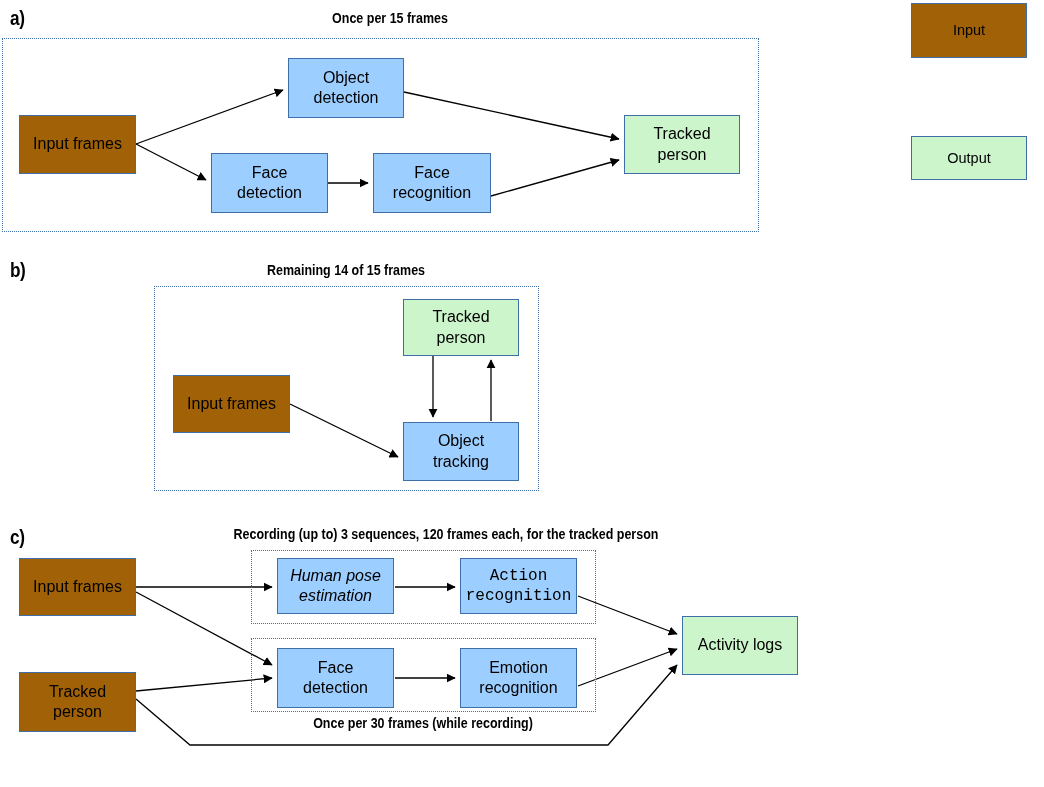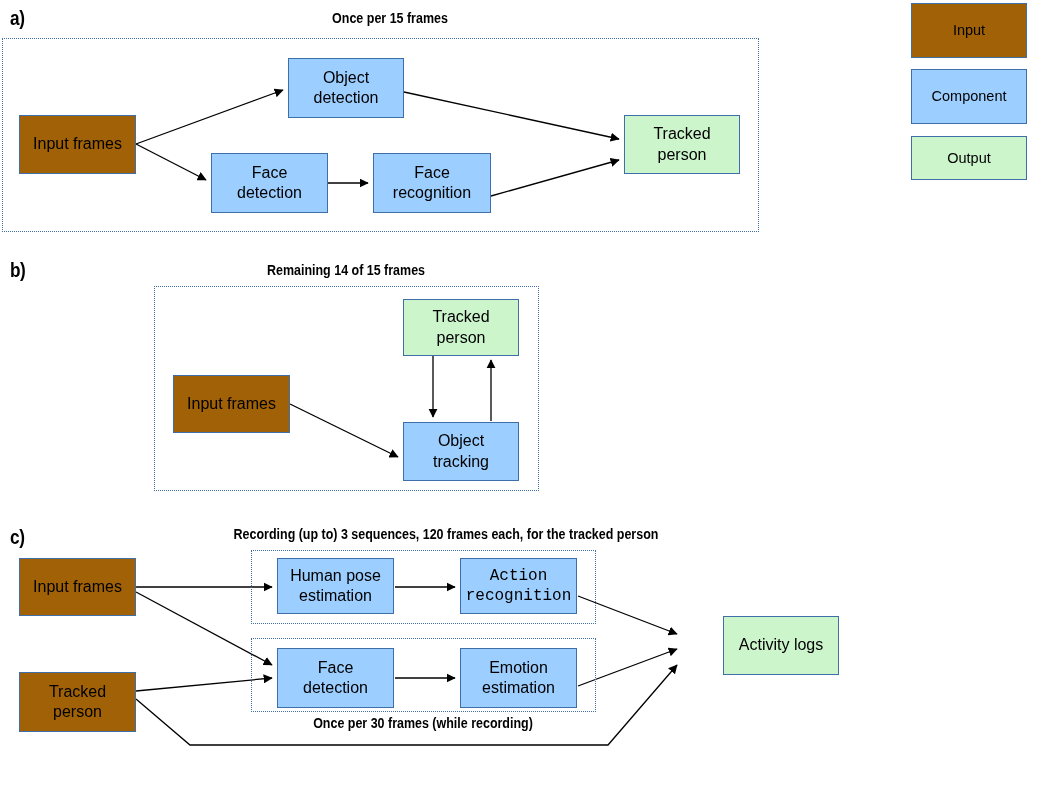--- a/index.html
+++ b/index.html
@@ -146,27 +146,26 @@
   <div class="panel-label" style="left:10px; top:525px;">c)</div>
   <div class="caption" style="left:166px; top:526px; width:560px;">Recording (up to) 3 sequences, 120 frames each, for the tracked person</div>
   <div class="caption" style="left:243px; top:715px; width:360px;">Once per 30 frames (while recording)</div>
 
   <div class="group-box" style="left:251px; top:550px; width:345px; height:74px;"></div>
   <div class="group-box" style="left:251px; top:638px; width:345px; height:74px;"></div>
 
   <div class="node input" style="left:19px; top:558px; width:117px; height:58px;">Input frames</div>
   <div class="node input" style="left:19px; top:672px; width:117px; height:60px;">Tracked
 person</div>
-  <div class="node component" style="left:277px; top:558px; width:117px; height:56px;">Human pose
+  <div class="node component" style="left:277px; top:558px; width:117px; height:56px;font-style:italic;">Human pose
 estimation</div>
   <div class="node component" style="left:460px; top:558px; width:117px; height:56px;font-family:Liberation Mono, monospace;">Action
 recognition</div>
   <div class="node component" style="left:277px; top:648px; width:117px; height:60px;">Face
 detection</div>
   <div class="node component" style="left:460px; top:648px; width:117px; height:60px;">Emotion
-estimation</div>
-  <div class="node output" style="left:682px; top:616px; width:116px; height:59px;margin-left:41px;">Activity logs</div>
+recognition</div>
+  <div class="node output" style="left:682px; top:616px; width:116px; height:59px;">Activity logs</div>
 
   <div class="legend-item node input" style="left:911px; top:3px; width:116px; height:55px;">Input</div>
-  <div class="legend-item node component" style="left:911px; top:69px; width:116px; height:55px;">Component</div>
   <div class="legend-item node output" style="left:911px; top:136px; width:116px; height:44px;">Output</div>
 
 </div>
 
 </body></html>

